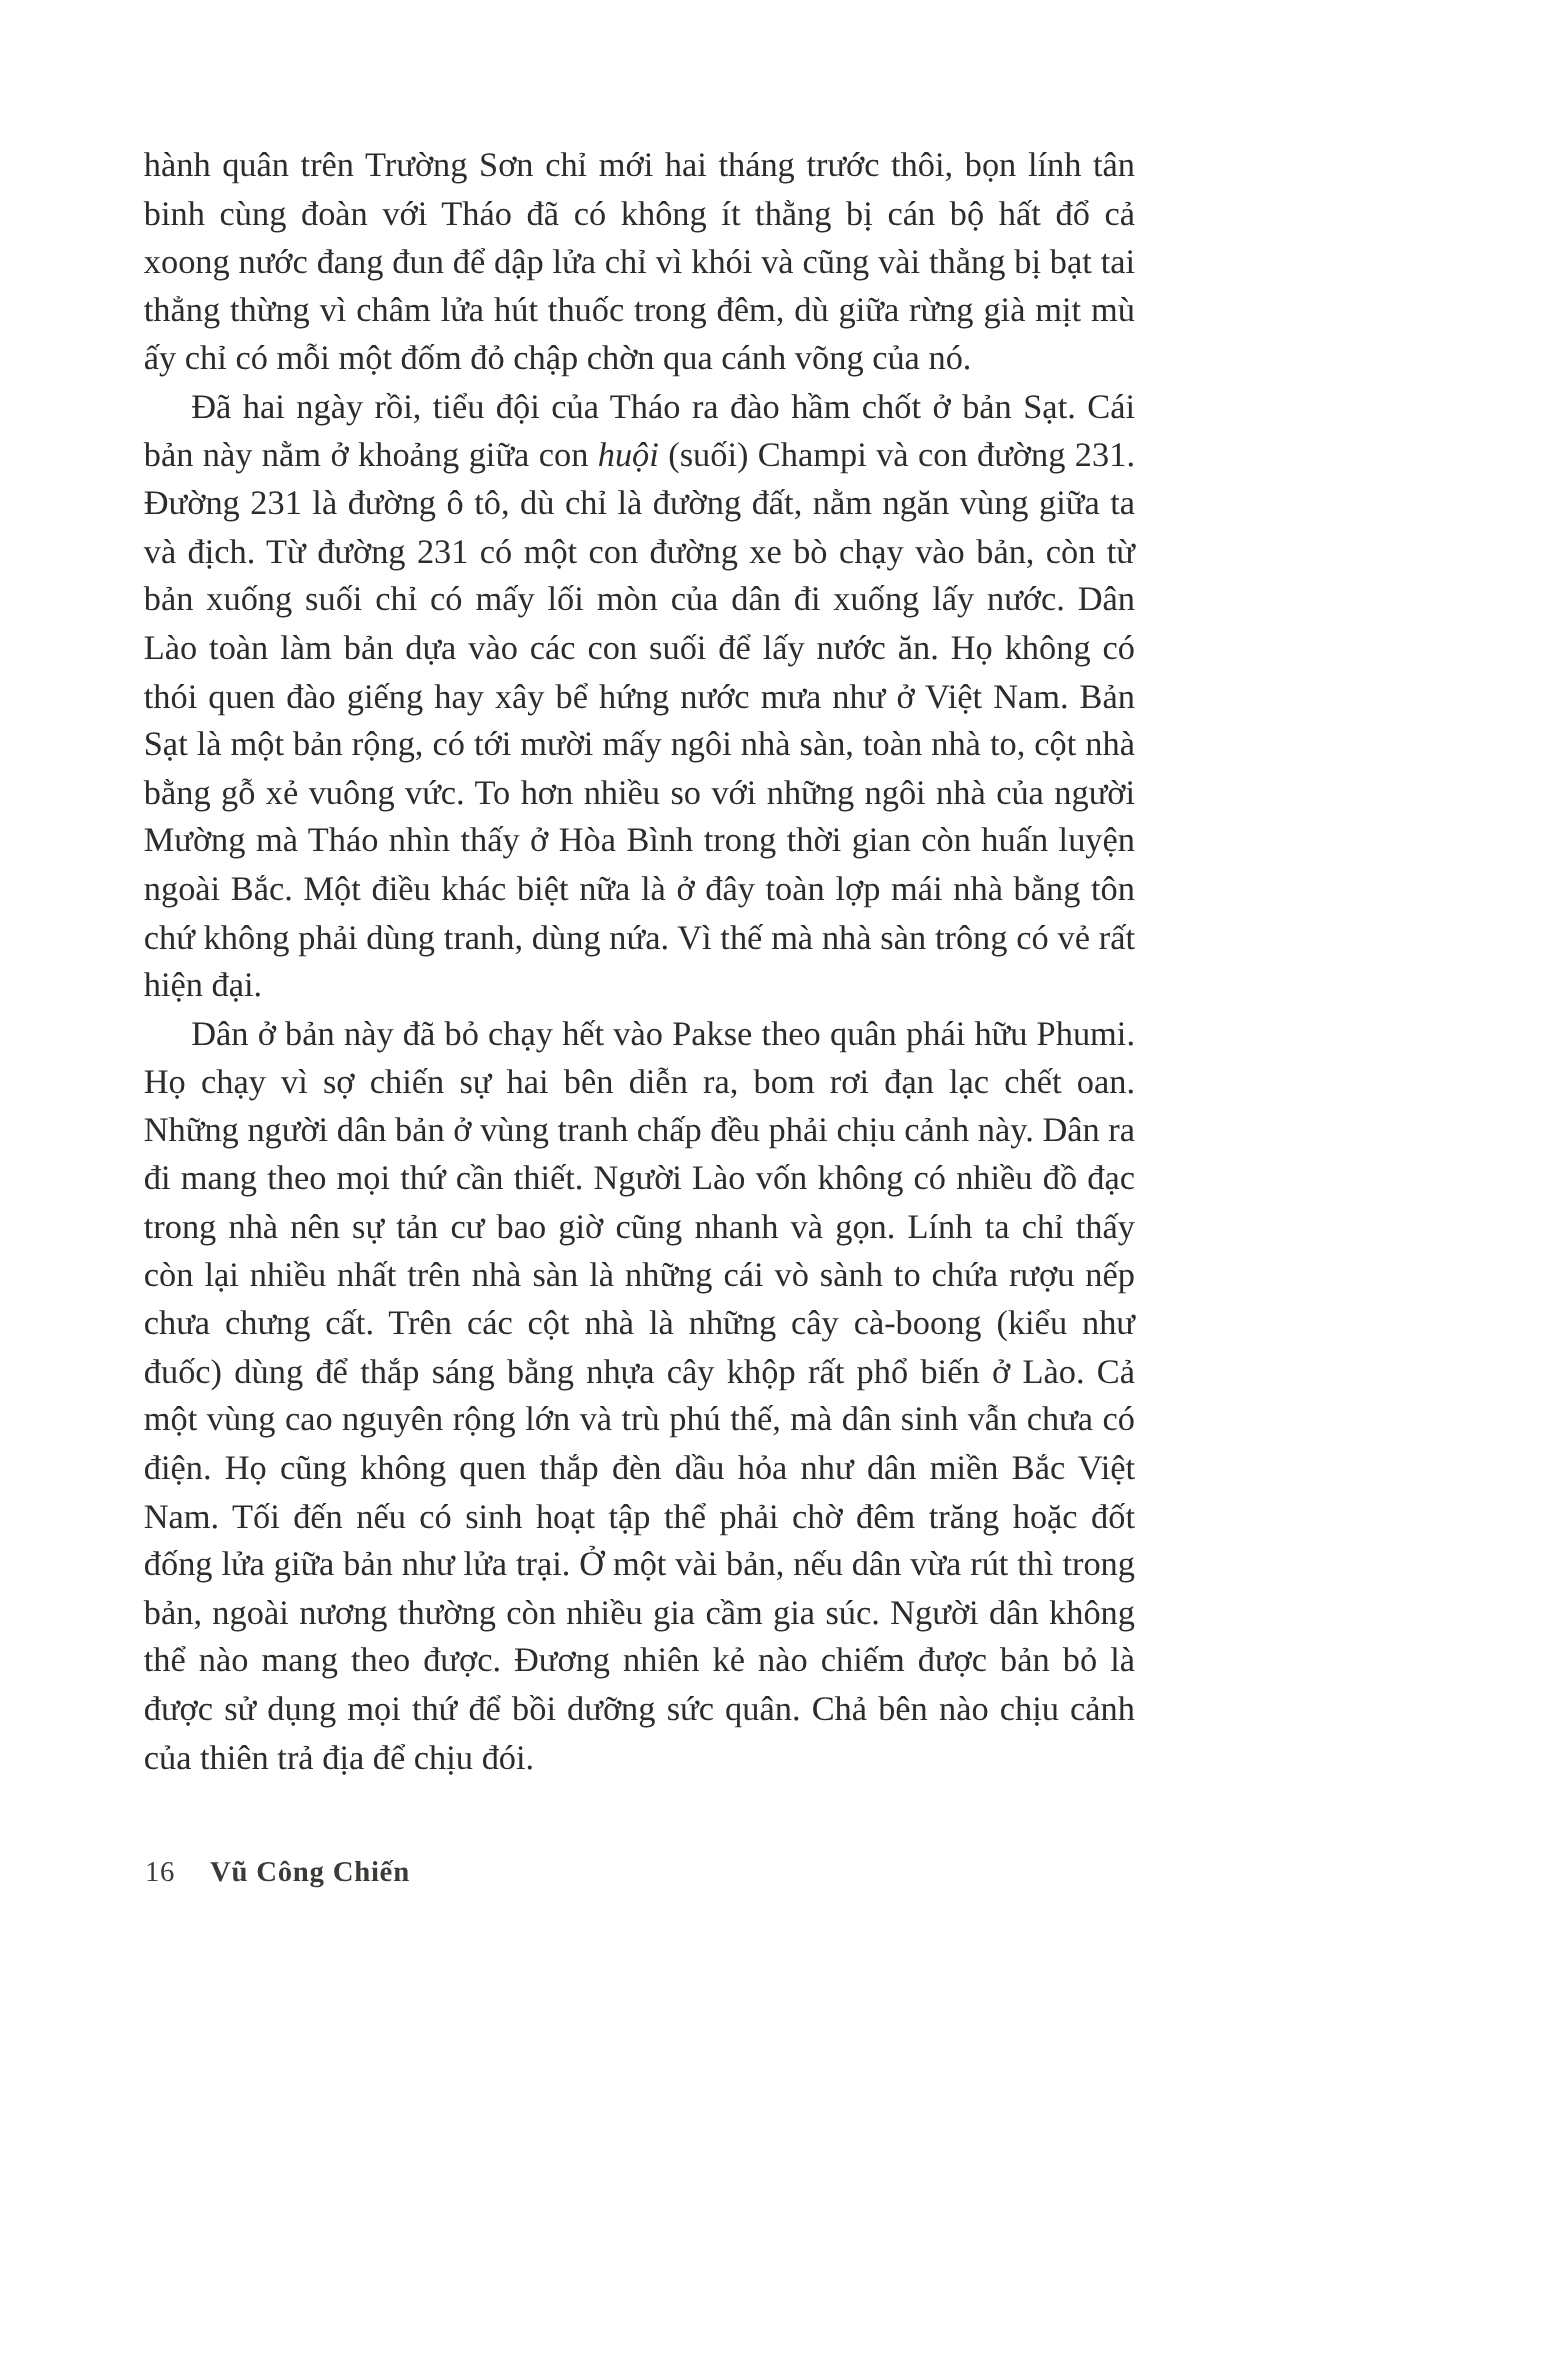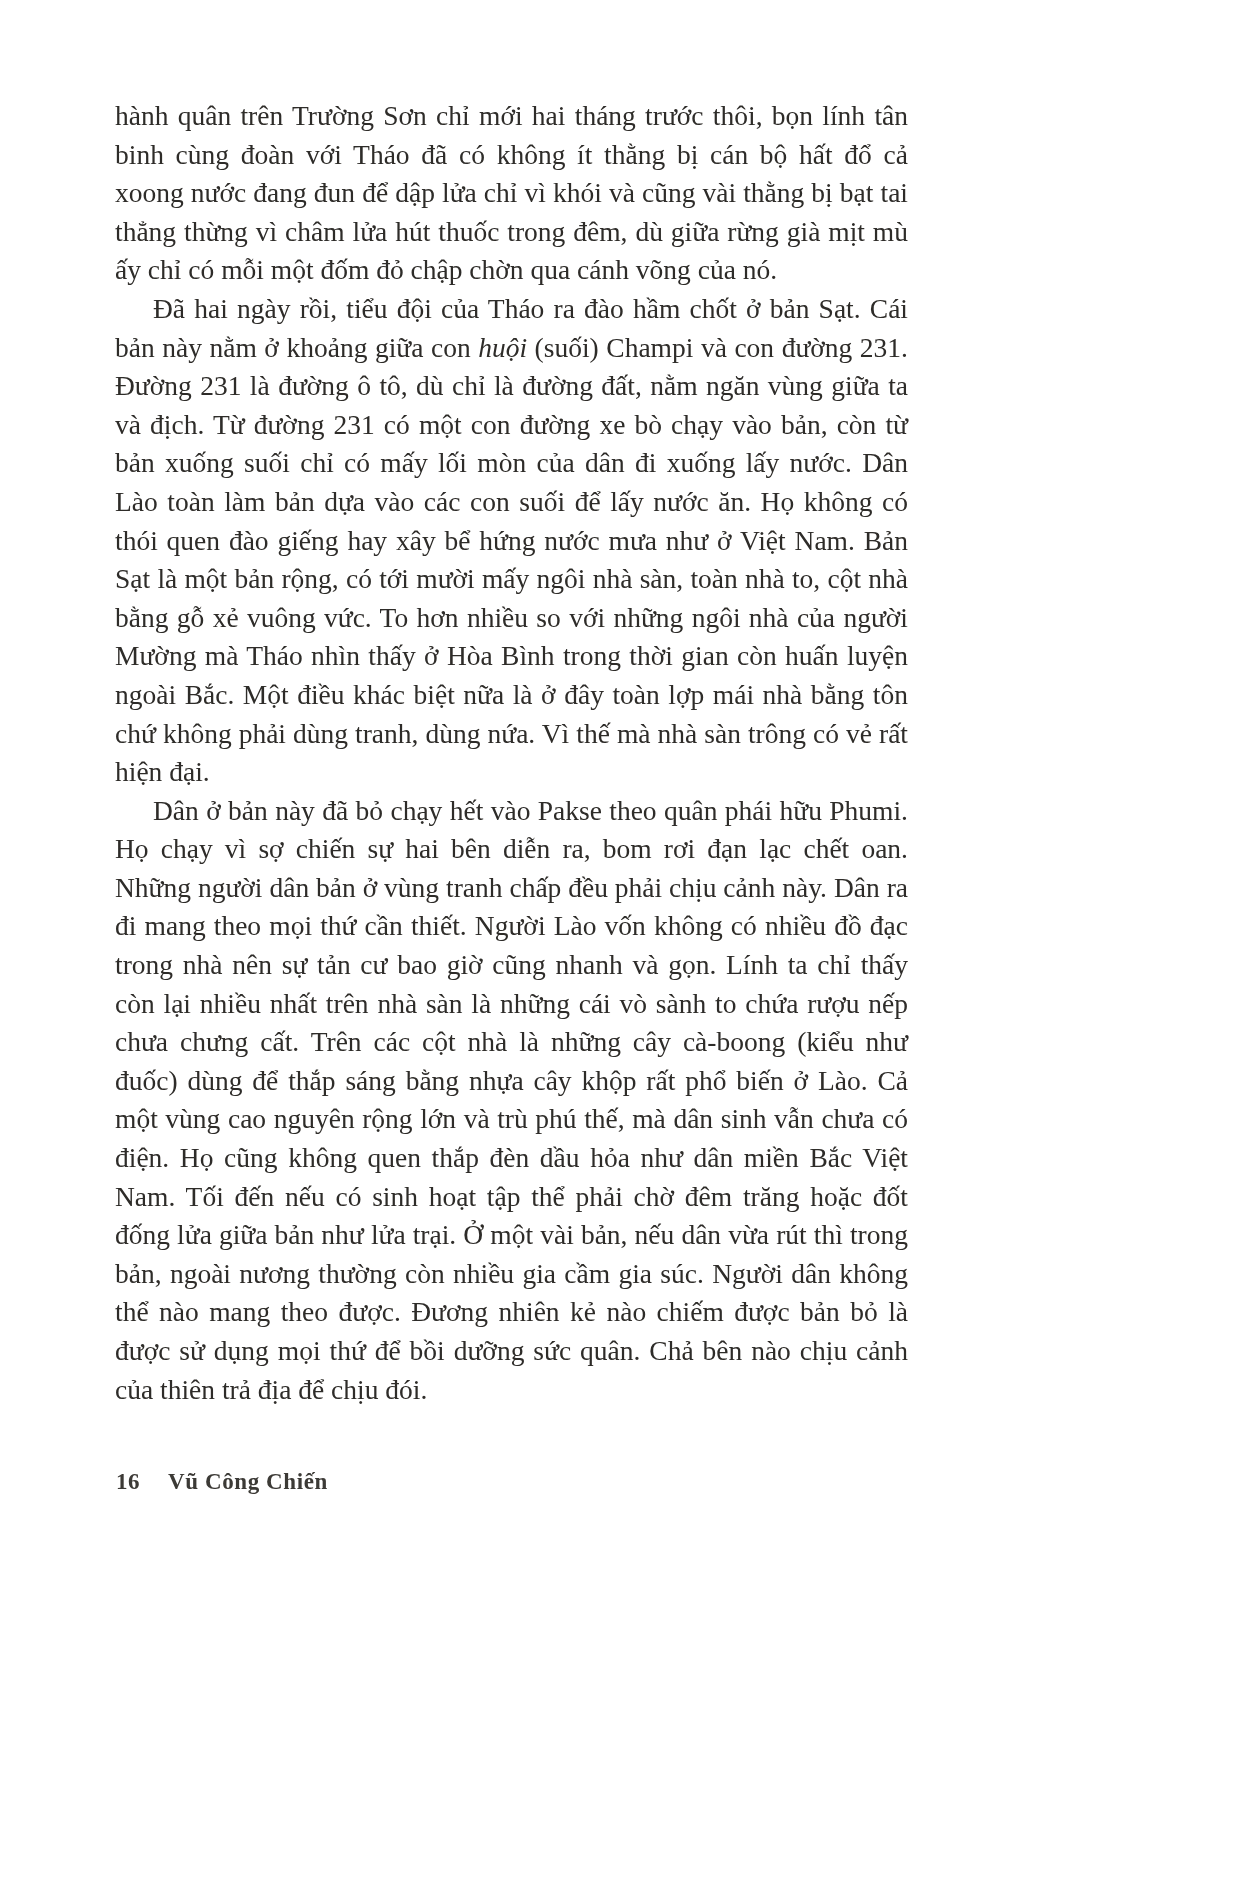--- a/index.html
+++ b/index.html
@@ -2,21 +2,21 @@
 <html lang="vi"><head>
 <meta charset="utf-8">
 <style>
   * { margin: 0; padding: 0; box-sizing: border-box; }
   html, body { background: #ffffff; }
   .page {
     position: relative;
     width: 1237px;
     height: 1690px;
     background: #ffffff;
-    margin: 1px auto;
+    margin: 17px auto;
     overflow: hidden;
     font-family: "Liberation Serif", "DejaVu Serif", serif;
   }
   .text-block {
     position: absolute;
     left: 115px;
     top: 96px;
     width: 793px;
     font-size: 27.5px;
     line-height: 38.6px;
@@ -30,21 +30,21 @@
     position: absolute;
     left: 116px;
     top: 1468px;
     font-size: 23px;
     color: #3c3a36;
     display: flex;
     align-items: baseline;
     gap: 28px;
     font-family: "Liberation Serif", "DejaVu Serif", serif;
   }
-  .footer .page-num { letter-spacing: 0.5px; font-weight: bold; }
+  .footer .page-num { letter-spacing: 0.5px; }
   .footer .author { font-weight: 600; letter-spacing: 0.6px; font-family: Liberation Serif, serif; }
 </style>
 </head>
 <body>
 
 <div class="page" style="background: rgb(255, 255, 255);">
 
   <div class="text-block" id="text-block" style="color: rgb(46, 44, 41);">
       <p class="para"><span>hành quân trên Trường Sơn chỉ mới hai tháng trước thôi, bọn lính tân binh cùng đoàn với Tháo đã có không ít thằng bị cán bộ hất đổ cả xoong nước đang đun để dập lửa chỉ vì khói và cũng vài thằng bị bạt tai thẳng thừng vì châm lửa hút thuốc trong đêm, dù giữa rừng già mịt mù ấy chỉ có mỗi một đốm đỏ chập chờn qua cánh võng của nó.</span></p>
       <p class="para indent"><span>Đã hai ngày rồi, tiểu đội của Tháo ra đào hầm chốt ở bản Sạt. Cái bản này nằm ở khoảng giữa con </span><em>huội</em><span> (suối) Champi và con đường 231. Đường 231 là đường ô tô, dù chỉ là đường đất, nằm ngăn vùng giữa ta và địch. Từ đường 231 có một con đường xe bò chạy vào bản, còn từ bản xuống suối chỉ có mấy lối mòn của dân đi xuống lấy nước. Dân Lào toàn làm bản dựa vào các con suối để lấy nước ăn. Họ không có thói quen đào giếng hay xây bể hứng nước mưa như ở Việt Nam. Bản Sạt là một bản rộng, có tới mười mấy ngôi nhà sàn, toàn nhà to, cột nhà bằng gỗ xẻ vuông vức. To hơn nhiều so với những ngôi nhà của người Mường mà Tháo nhìn thấy ở Hòa Bình trong thời gian còn huấn luyện ngoài Bắc. Một điều khác biệt nữa là ở đây toàn lợp mái nhà bằng tôn chứ không phải dùng tranh, dùng nứa. Vì thế mà nhà sàn trông có vẻ rất hiện đại.</span></p>

